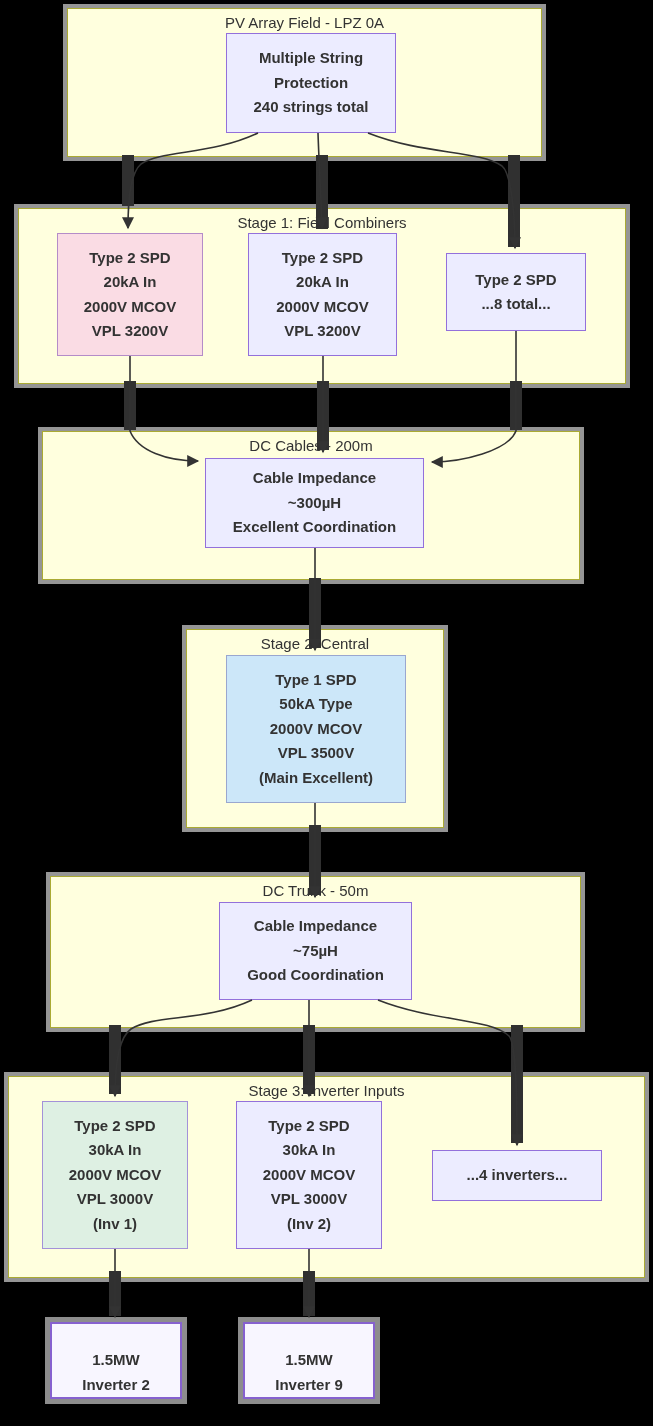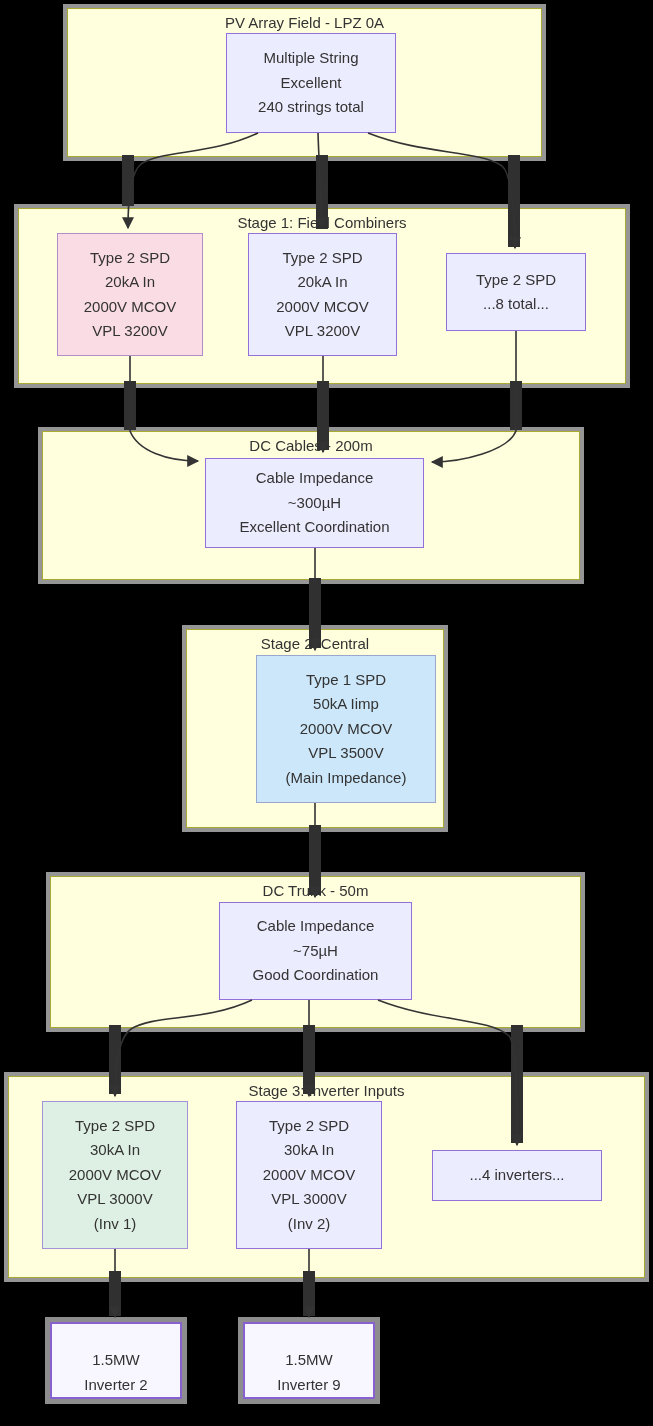--- a/index.html
+++ b/index.html
@@ -12,21 +12,21 @@
     position:absolute;background:#ffffde;border:1px solid #aaaa33;
     outline:4px solid #959595;box-sizing:border-box;
   }
   .cluster-label{
     position:absolute;top:5px;left:0;width:100%;text-align:center;
     font-size:15px;color:#333333;white-space:nowrap;
   }
   .node{
     position:absolute;box-sizing:border-box;border:1px solid #9370DB;background:#ECECFF;
     display:flex;flex-direction:column;justify-content:center;align-items:center;
-    font-size:15px;line-height:24.5px;text-align:center;color:#333333;
+    font-size:15px;line-height:24.5px;text-align:center;color:#333333;font-weight:bold;
   }
   .node .line{display:block;white-space:nowrap;}
   .terminal{border-width:2px;outline:5px solid #8d8d8d;justify-content:flex-end;}
   .edges{position:absolute;left:0;top:0;pointer-events:none;z-index:10;}
   .halo{stroke:#303030;stroke-width:12;fill:none;}
   .edge{stroke:#333333;stroke-width:1.6;fill:none;}
 </style>
 </head>
 <body>
 
@@ -51,21 +51,21 @@
   <div class="cluster" style="left:50px;top:876px;width:531px;height:152px;">
     <div class="cluster-label">DC Trunk - 50m</div>
   </div>
 
   <div class="cluster" style="left:8px;top:1076px;width:637px;height:202px;">
     <div class="cluster-label">Stage 3: Inverter Inputs</div>
   </div>
 
   <div class="node" style="left: 226px; top: 33px; width: 170px; height: 100px; background-color: rgb(236, 236, 255); border-color: rgb(147, 112, 219);">
     <span class="line">Multiple String</span>
-    <span class="line">Excellent</span>
+    <span class="line">Protection</span>
     <span class="line">240 strings total</span>
   </div>
 
   <div class="node" style="left: 57px; top: 233px; width: 146px; height: 123px; background-color: rgb(250, 220, 228); border-color: rgb(180, 140, 200);">
     <span class="line">Type 2 SPD</span>
     <span class="line">20kA In</span>
     <span class="line">2000V MCOV</span>
     <span class="line">VPL 3200V</span>
   </div>
 
@@ -80,26 +80,26 @@
     <span class="line">Type 2 SPD</span>
     <span class="line">...8 total...</span>
   </div>
 
   <div class="node" style="left: 205px; top: 458px; width: 219px; height: 90px; background-color: rgb(236, 236, 255); border-color: rgb(147, 112, 219);">
     <span class="line">Cable Impedance</span>
     <span class="line">~300µH</span>
     <span class="line">Excellent Coordination</span>
   </div>
 
-  <div class="node" style="left: 226px; top: 655px; width: 180px; height: 148px; background-color: rgb(204, 231, 249); border-color: rgb(154, 167, 207); margin-left: 30px;">
+  <div class="node" style="left: 226px; top: 655px; width: 180px; height: 148px; background-color: rgb(204, 231, 249); border-color: rgb(154, 167, 207);">
     <span class="line">Type 1 SPD</span>
-    <span class="line">50kA Iimp</span>
+    <span class="line">50kA Type</span>
     <span class="line">2000V MCOV</span>
     <span class="line">VPL 3500V</span>
-    <span class="line">(Main Impedance)</span>
+    <span class="line">(Main Excellent)</span>
   </div>
 
   <div class="node" style="left: 219px; top: 902px; width: 193px; height: 98px; background-color: rgb(236, 236, 255); border-color: rgb(147, 112, 219);">
     <span class="line">Cable Impedance</span>
     <span class="line">~75µH</span>
     <span class="line">Good Coordination</span>
   </div>
 
   <div class="node" style="left: 42px; top: 1101px; width: 146px; height: 148px; background-color: rgb(222, 240, 227); border-color: rgb(163, 145, 217);">
     <span class="line">Type 2 SPD</span>

